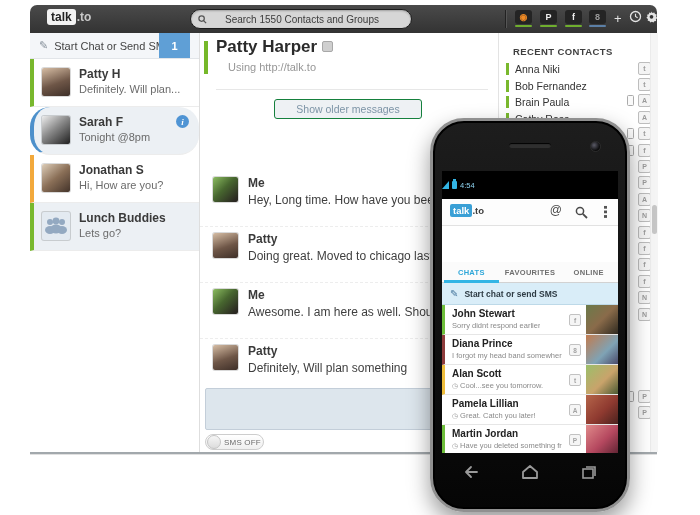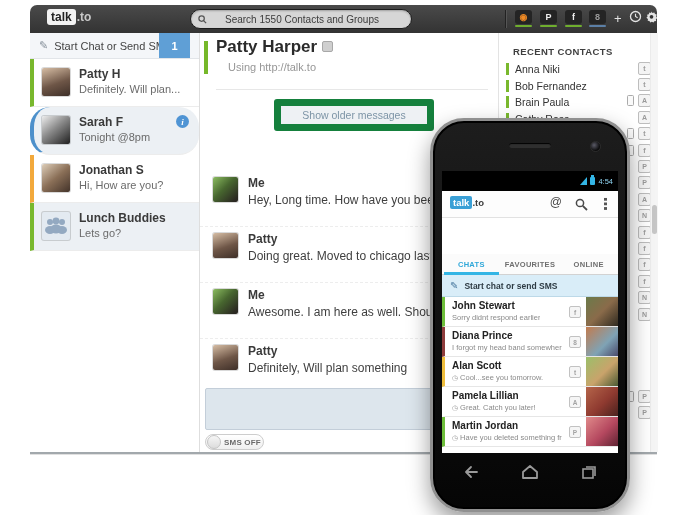--- a/index.html
+++ b/index.html
@@ -59,35 +59,35 @@
   .av-me{background:linear-gradient(135deg,#84b35b 5%,#47662f 45%,#2b2922 90%);}
 
   
   .main{position:absolute;left:170px;top:28px;width:298px;height:419px;}
   .hdr-bar{position:absolute;left:4px;top:8px;width:4px;height:33px;background:#76b82a;}
   .hdr-title{position:absolute;left:16px;top:4px;font-size:17px;font-weight:bold;color:#2b2b2b;}
   .hdr-presence{display:inline-block;width:9px;height:9px;background:#cfcfcf;border:1px solid #a8a8a8;
                 border-radius:2px;margin-left:5px;}
   .hdr-sub{position:absolute;left:28px;top:28px;font-size:11px;color:#979797;}
   .hdr-div{position:absolute;left:16px;top:56px;width:272px;height:1px;background:#e7e7e7;}
-  .older-btn{position:absolute;left:74px;top:66px;width:146px;height:18px;background:#eef1f4;border:7px solid #15803d;
+  .older-btn{position:absolute;left:74px;top:66px;width:146px;height:18px;background:#eef1f4;border:1px solid #15803d;
              border-radius:3px;font-size:10.5px;color:#7d94a6;display:flex;align-items:center;justify-content:center;cursor:pointer;}
   .messages{position:absolute;left:0;top:138px;width:298px;}
   .msg{position:relative;height:55px;}
   .msg + .msg{border-top:1px dashed #ededed;}
   .m-av{position:absolute;left:13px;top:6px;width:25px;height:25px;border-radius:2px;box-shadow:0 0 0 1px rgba(0,0,0,.15);}
   .m-name{position:absolute;left:48px;top:5px;font-size:12px;font-weight:bold;color:#3a3a3a;}
   .m-text{position:absolute;left:48px;top:22px;font-size:12px;color:#3f3f3f;white-space:nowrap;}
   .msg-input{position:absolute;left:5px;top:355px;width:268px;height:36px;background:#dde6ed;
              border:1px solid #c3ced9;border-radius:2px;resize:none;outline:none;}
   .sms-pill{position:absolute;left:5px;top:401px;width:57px;height:14px;border:1px solid #cdcdcd;border-radius:9px;
             background:linear-gradient(#fff,#efefef);display:flex;align-items:center;cursor:pointer;}
   .sms-knob{width:12px;height:12px;border-radius:50%;background:linear-gradient(#f6f6f6,#dcdcdc);
             border:1px solid #c4c4c4;margin-left:1px;}
-  .sms-label{font-size:8px;font-weight:bold;color:#6b6b6b;margin-left:3px;letter-spacing:.2px;}
+  .sms-label{font-size:8px;font-weight:normal;color:#6b6b6b;margin-left:3px;letter-spacing:.2px;}
 
   
   .rightpanel{position:absolute;left:468px;top:28px;width:159px;height:419px;border-left:1px solid #e3e3e3;}
   .rp-header{position:absolute;left:14px;top:13px;font-size:9.5px;font-weight:bold;color:#3f3f3f;letter-spacing:.4px;}
   .rcontact{position:absolute;left:7px;width:110px;height:16px;display:flex;align-items:center;cursor:pointer;}
   .rc-bar{width:3px;height:12px;background:#79b82d;margin-right:6px;}
   .rc-name{font-size:10.5px;color:#333;}
   .presence-col{position:absolute;left:118px;top:27px;width:34px;}
   .p-row{position:absolute;right:0;width:34px;height:16px;display:flex;align-items:center;justify-content:flex-end;gap:4px;}
   .p-net{width:11px;height:11px;border:1px solid #bdbdbd;border-radius:2px;background:#f4f4f4;color:#9a9a9a;
@@ -99,21 +99,21 @@
 
   
   .phone{position:absolute;left:430px;top:118px;width:194px;height:388px;
          background:linear-gradient(#1d1d1d,#050505);border:3px solid #909090;border-radius:34px;
          box-shadow:0 10px 22px rgba(0,0,0,.4), inset 0 0 0 2px #000;}
   .speaker{position:absolute;left:76px;top:22px;width:42px;height:5px;background:#2f2f2f;border-radius:3px;
            box-shadow:inset 0 1px 1px #000;}
   .camera{position:absolute;right:26px;top:20px;width:9px;height:9px;border-radius:50%;
           background:radial-gradient(circle at 35% 35%,#5a5a66,#0a0a0a 70%);border:1px solid #2c2c2c;}
   .screen{position:absolute;left:9px;top:50px;width:176px;height:282px;background:#fff;overflow:hidden;}
-  .statusbar{height:20px;background:#000;display:flex;align-items:center;justify-content:flex-end;gap:3px;padding-right:5px;}
+  .statusbar{height:28px;background:#000;display:flex;align-items:center;gap:3px;padding-right:5px;}
   .sig{width:0;height:0;border-left:7px solid transparent;border-bottom:8px solid #33b5e5;}
   .batt{width:5px;height:8px;background:#33b5e5;border-radius:1px;position:relative;}
   .batt::before{content:"";position:absolute;top:-2px;left:1px;width:3px;height:2px;background:#33b5e5;}
   .ptime{font-size:7.5px;color:#8fd4f2;}
   .pheader{height:26px;background:#fdfdfd;border-bottom:1px solid #e2e2e2;position:relative;}
   .plogo{position:absolute;left:8px;top:6px;font-size:9.5px;font-weight:bold;}
   .plogo-talk{background:#3aa0d6;color:#fff;padding:1px 3px;border-radius:2px;}
   .plogo-to{color:#3c3c3c;}
   .p-at{position:absolute;right:56px;top:4px;font-size:12px;color:#4a4a4a;cursor:pointer;}
   .p-search{position:absolute;right:30px;top:6px;cursor:pointer;}

